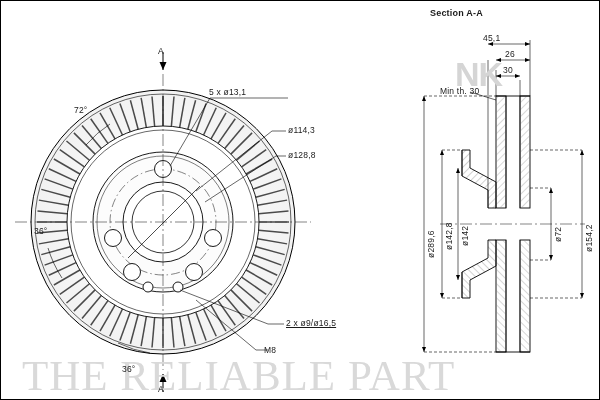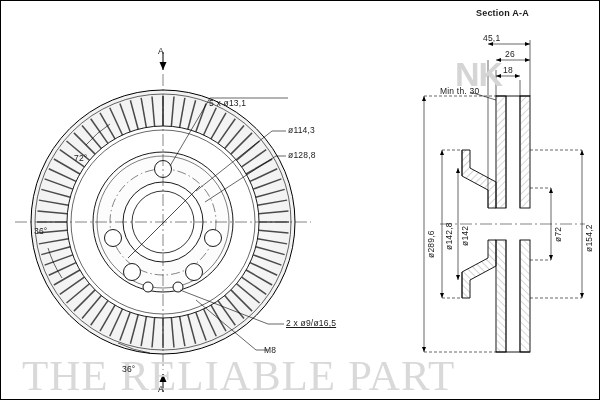--- a/index.html
+++ b/index.html
@@ -459,38 +459,38 @@
         <polygon points="551,260 549,255 553,255"></polygon>
         <polygon points="582,150 580,155 584,155"></polygon>
         <polygon points="582,298 580,293 584,293"></polygon>
       </g>
     </g>
   </svg>
 
   <div class="brand" style="left:455px; top:55px;">NK</div>
   <div class="wm" style="left:22px; top:351px;">THE RELIABLE PART</div>
 
-  <div class="lbl bold" style="left:430px; top:8px;margin-left:46px;">Section A-A</div>
+  <div class="lbl bold" style="left:430px; top:8px;">Section A-A</div>
 
   <div class="lbl" style="left:158px; top:46px;">A</div>
   <div class="lbl" style="left:158px; top:384px;">A</div>
 
-  <div class="lbl" style="left:74px; top:105px;margin-top:48px;">72°</div>
+  <div class="lbl" style="left:74px; top:105px;">72°</div>
   <div class="lbl" style="left:34px; top:226px;">36°</div>
   <div class="lbl" style="left:122px; top:364px;">36°</div>
 
-  <div class="lbl" style="left:209px; top:98px;">5 x ø13,1</div>
+  <div class="lbl" style="left:209px; top:87px;">5 x ø13,1</div>
   <div class="lbl" style="left:288px; top:125px;">ø114,3</div>
   <div class="lbl" style="left:288px; top:150px;">ø128,8</div>
   <div class="lbl" style="left:286px; top:318px;text-decoration:underline;">2 x ø9/ø16,5</div>
   <div class="lbl" style="left:264px; top:345px;">M8</div>
 
   <div class="lbl" style="left:483px; top:33px;">45,1</div>
   <div class="lbl" style="left:505px; top:49px;">26</div>
-  <div class="lbl" style="left:503px; top:65px;">18</div>
+  <div class="lbl" style="left:503px; top:65px;">30</div>
   <div class="lbl" style="left:440px; top:86px;">Min th. 30</div>
 
   <div class="lbl rot90" style="left:426px; top:258px;">ø289,6</div>
   <div class="lbl rot90" style="left:444px; top:250px;">ø142,8</div>
   <div class="lbl rot90" style="left:460px; top:246px;">ø142</div>
 
   <div class="lbl rot90" style="left:553px; top:242px;">ø72</div>
   <div class="lbl rot90" style="left:584px; top:252px;">ø154,2</div>
 
 </div>

